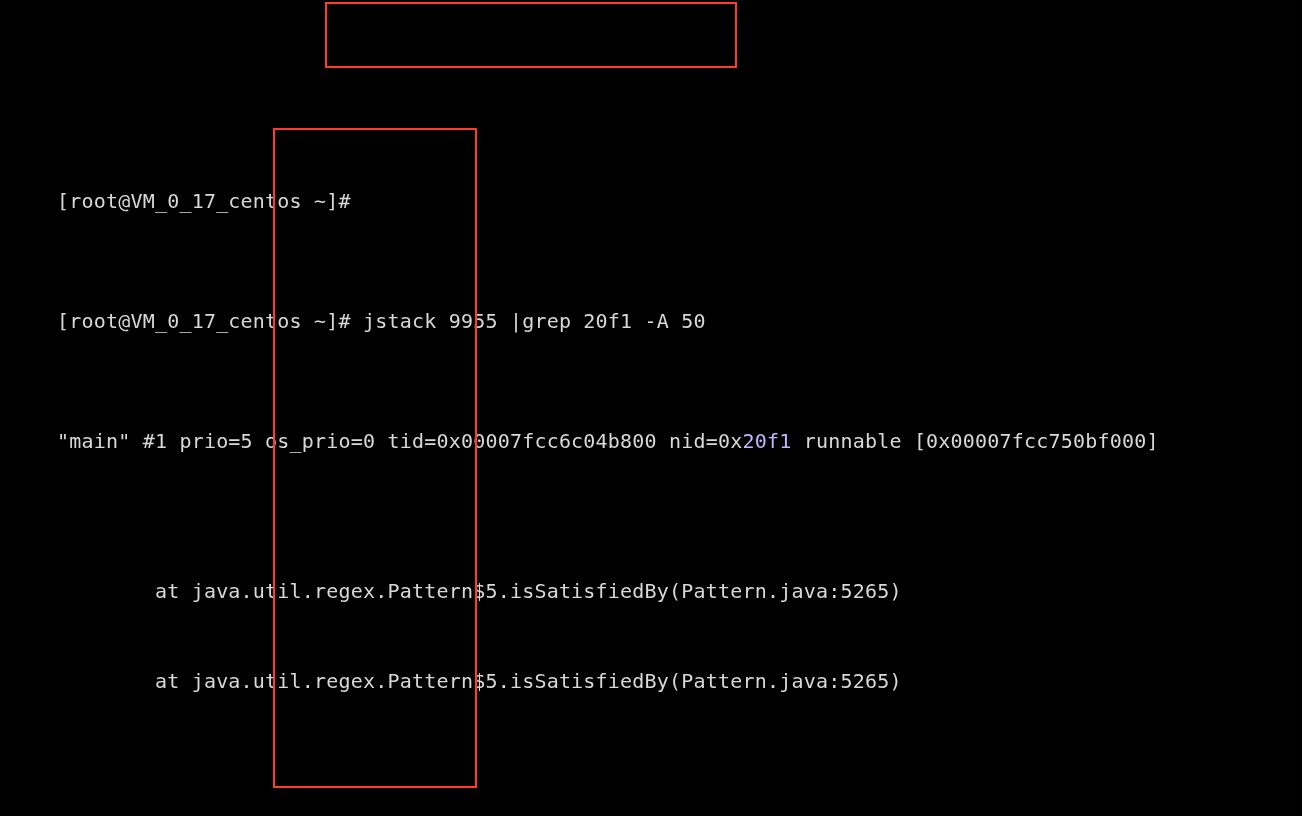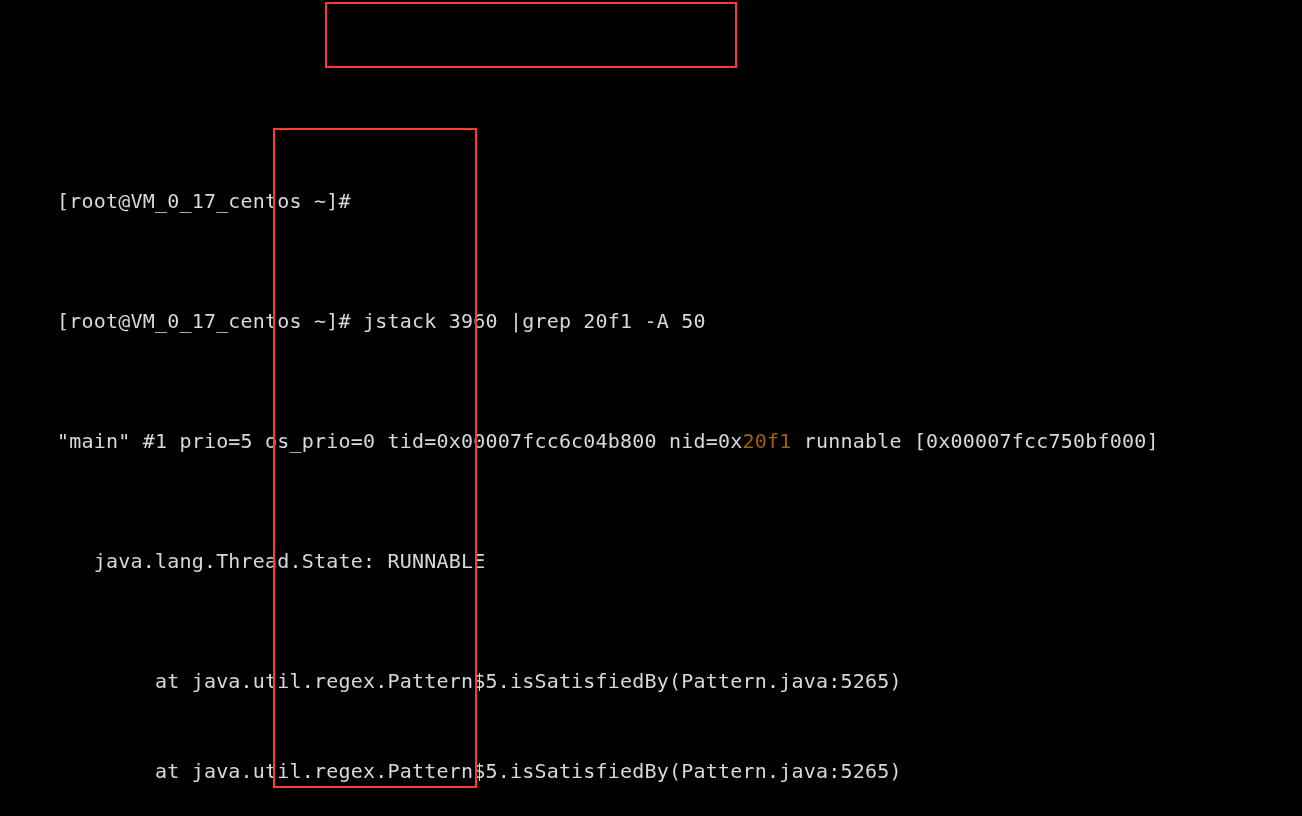--- a/index.html
+++ b/index.html
@@ -20,21 +20,21 @@
     white-space: pre;
     letter-spacing: 0.2px;
   }
   .line {
     display: block;
     height: 30px;
     margin-left: 47px;
   }
   .prompt { color: #d8d8d8; }
   .cmd   { color: #d8d8d8; }
-  .hl    { color: #a16207; }
+  .hl    { color: #c4b5fd; }
   .grey  { color: #d8d8d8; }
 
   
   .box {
     position: absolute;
     border: 2px solid #ff3b2e;
     pointer-events: none;
     box-sizing: border-box;
   }
   .box1 { left: 325px; top: 2px;  width: 412px; height: 66px; }
@@ -43,25 +43,24 @@
 </head>
 <body>
 
 <div class="terminal">
 
   <div class="box box1"></div>
   <div class="box box2"></div>
 
   <span class="line"><span class="prompt">[root@VM_0_17_centos ~]#</span></span>
 
-  <span class="line"><span class="prompt">[root@VM_0_17_centos ~]# </span><span class="cmd">jstack 3960 |grep 20f1 -A 50</span></span>
+  <span class="line"><span class="prompt">[root@VM_0_17_centos ~]# </span><span class="cmd">jstack 9955 |grep 20f1 -A 50</span></span>
 
   <span class="line"><span>"main" #1 prio=5 os_prio=0 tid=0x00007fcc6c04b800 nid=0x</span><span class="hl">20f1</span><span> runnable [0x00007fcc750bf000]</span></span>
 
-  <span class="line grey">   java.lang.Thread.State: RUNNABLE</span>
 
   <span class="line grey">        at java.util.regex.Pattern$5.isSatisfiedBy(Pattern.java:5265)</span>
   <span class="line grey">        at java.util.regex.Pattern$5.isSatisfiedBy(Pattern.java:5265)</span>
   
   
   
   
   
   
   

